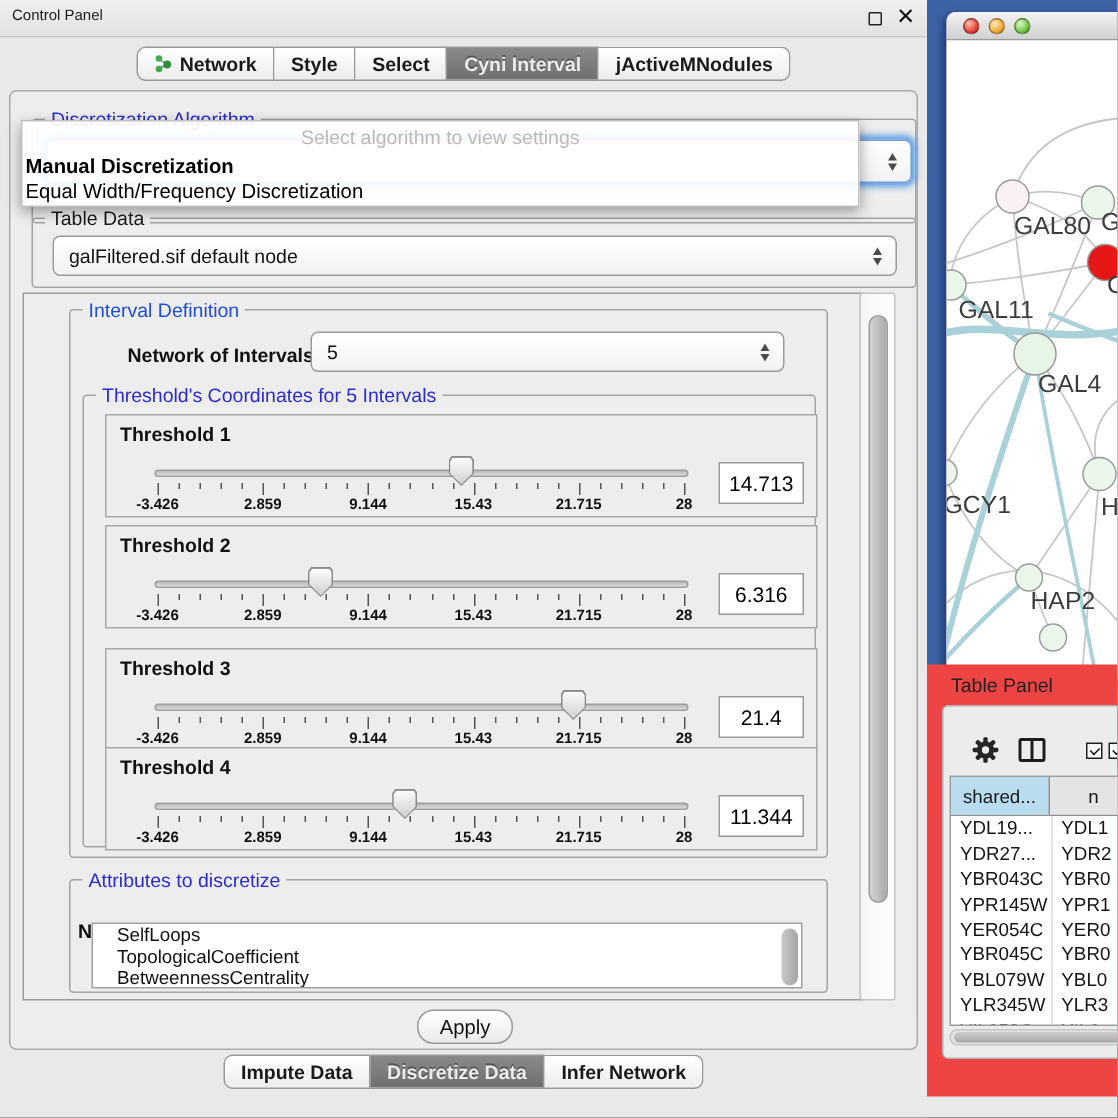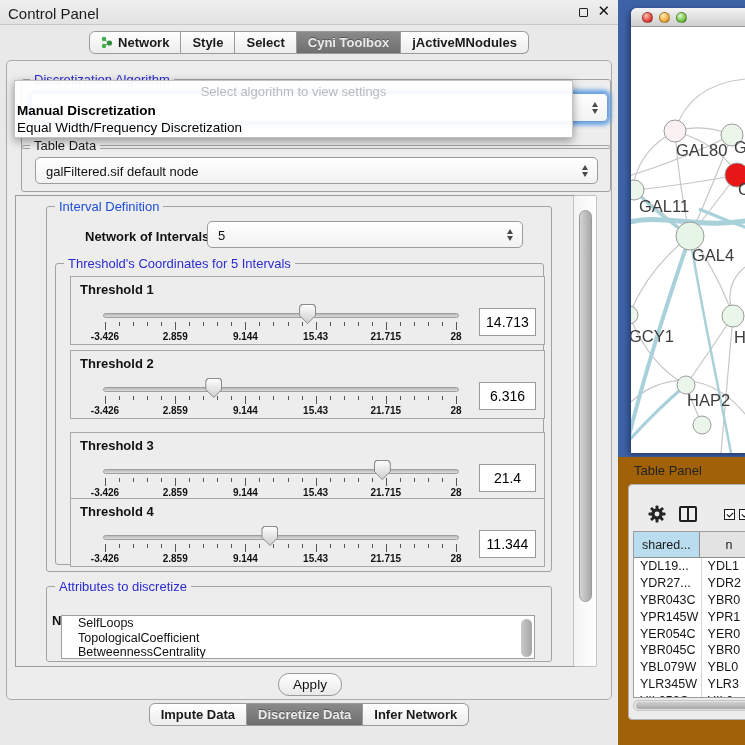--- a/index.html
+++ b/index.html
@@ -4,21 +4,21 @@
 <style>
   html,body{margin:0;padding:0;background:#555;}
   *{box-sizing:border-box;}
   .screen{position:relative;width:745px;height:745px;overflow:hidden;
     font-family:"Liberation Sans","DejaVu Sans",sans-serif;background:#e9e9e9;}
 
   
   .left-panel{position:absolute;left:0;top:0;width:618px;height:745px;background:#e9e9e9;}
   .titlebar{position:absolute;left:0;top:0;width:100%;height:25px;background:linear-gradient(#efefef,#e2e2e2);
     border-bottom:1px solid #c8c8c8;}
-  .titlebar .t-text{position:absolute;left:8px;top:5px;font-size:15px;color:#1c1c1c;}
+  .titlebar .t-text{position:absolute;left:8px;top:5px;font-size:10px;color:#1c1c1c;}
   .float-ico{position:absolute;right:30px;top:8px;width:9px;height:9px;border:1.6px solid #222;border-radius:1px;}
   .close-ico{position:absolute;right:8px;top:2px;font-size:15px;font-weight:bold;color:#111;}
 
   .tabrow{position:absolute;left:0;width:618px;display:flex;justify-content:center;}
   .tabrow.top{top:31px;}
   .tabrow.bottom{top:703px;}
   .tab{height:23px;line-height:21px;padding:0 11px;font-size:13px;font-weight:bold;color:#1a1a1a;
     background:linear-gradient(#ffffff,#ececec);border:1px solid #9a9a9a;border-left:none;
     display:flex;align-items:center;gap:5px;cursor:default;white-space:nowrap;}
   .tab:first-child{border-left:1px solid #9a9a9a;border-radius:6px 0 0 6px;}
@@ -88,21 +88,21 @@
     border-radius:6px 6px 0 0;box-shadow:-2px 2px 6px rgba(0,0,30,.45);overflow:hidden;}
   .net-titlebar{position:absolute;left:0;top:0;width:100%;height:19px;
     background:linear-gradient(#f4f4f4,#cfcfcf);border-bottom:1px solid #9a9a9a;}
   .light{position:absolute;top:4px;width:11px;height:11px;border-radius:50%;border:0.5px solid rgba(0,0,0,.3);}
   .light.red{left:11px;background:radial-gradient(circle at 35% 30%,#ffc0b8,#e4483d 60%,#aa251c);}
   .light.yellow{left:28px;background:radial-gradient(circle at 35% 30%,#ffedbb,#f2ab3c 60%,#bb7d14);}
   .light.green{left:45px;background:radial-gradient(circle at 35% 30%,#dff7cf,#78c94a 60%,#3f8c20);}
   .net-canvas{position:absolute;left:0;top:19px;width:130px;height:426px;background:#fff;}
 
   
-  .tp-section{position:absolute;left:618px;top:457px;width:127px;height:288px;background:#a16207;}
+  .tp-section{position:absolute;left:618px;top:443px;width:127px;height:288px;background:#ef4444;}
   .tp-title{position:absolute;left:16px;top:6px;font-size:13px;color:#222;}
   .tp-widget{position:absolute;left:10px;top:27px;width:130px;height:236px;background:#ececec;
     border:1px solid #b0b0b0;border-radius:4px;}
   .tp-toolbar{position:absolute;left:0;top:0;width:100%;height:45px;}
   .gear{position:absolute;left:19px;top:20px;}
   .spliticon{position:absolute;left:50px;top:21px;width:18px;height:16px;border:2px solid #1e1e1e;border-radius:2px;}
   .spliticon:before{content:"";position:absolute;left:6px;top:0;width:2px;height:12px;background:#1e1e1e;}
   .cbx{position:absolute;top:24px;width:11px;height:11px;border:1.4px solid #1e1e1e;background:#fff;}
   .cbx:before{content:"";position:absolute;left:1.5px;top:1.5px;width:5px;height:3px;
     border-left:1.6px solid #111;border-bottom:1.6px solid #111;transform:rotate(-45deg);}
@@ -144,21 +144,21 @@
           </svg>
           <span>Network</span>
         </div>
         <div class="tab">
           <span>Style</span>
         </div>
         <div class="tab">
           <span>Select</span>
         </div>
         <div class="tab selected">
-          <span>Cyni Toolbox</span>
+          <span>Cyni Interval</span>
         </div>
         <div class="tab">
           <span>jActiveMNodules</span>
         </div>
       </div>
 
     <div class="outer-panel">
 
       <div class="groupbox" style="left:14px;top:18px;width:590px;height:70px;">
         <span class="group-title gt-blue">Discretization Algorithm</span>

